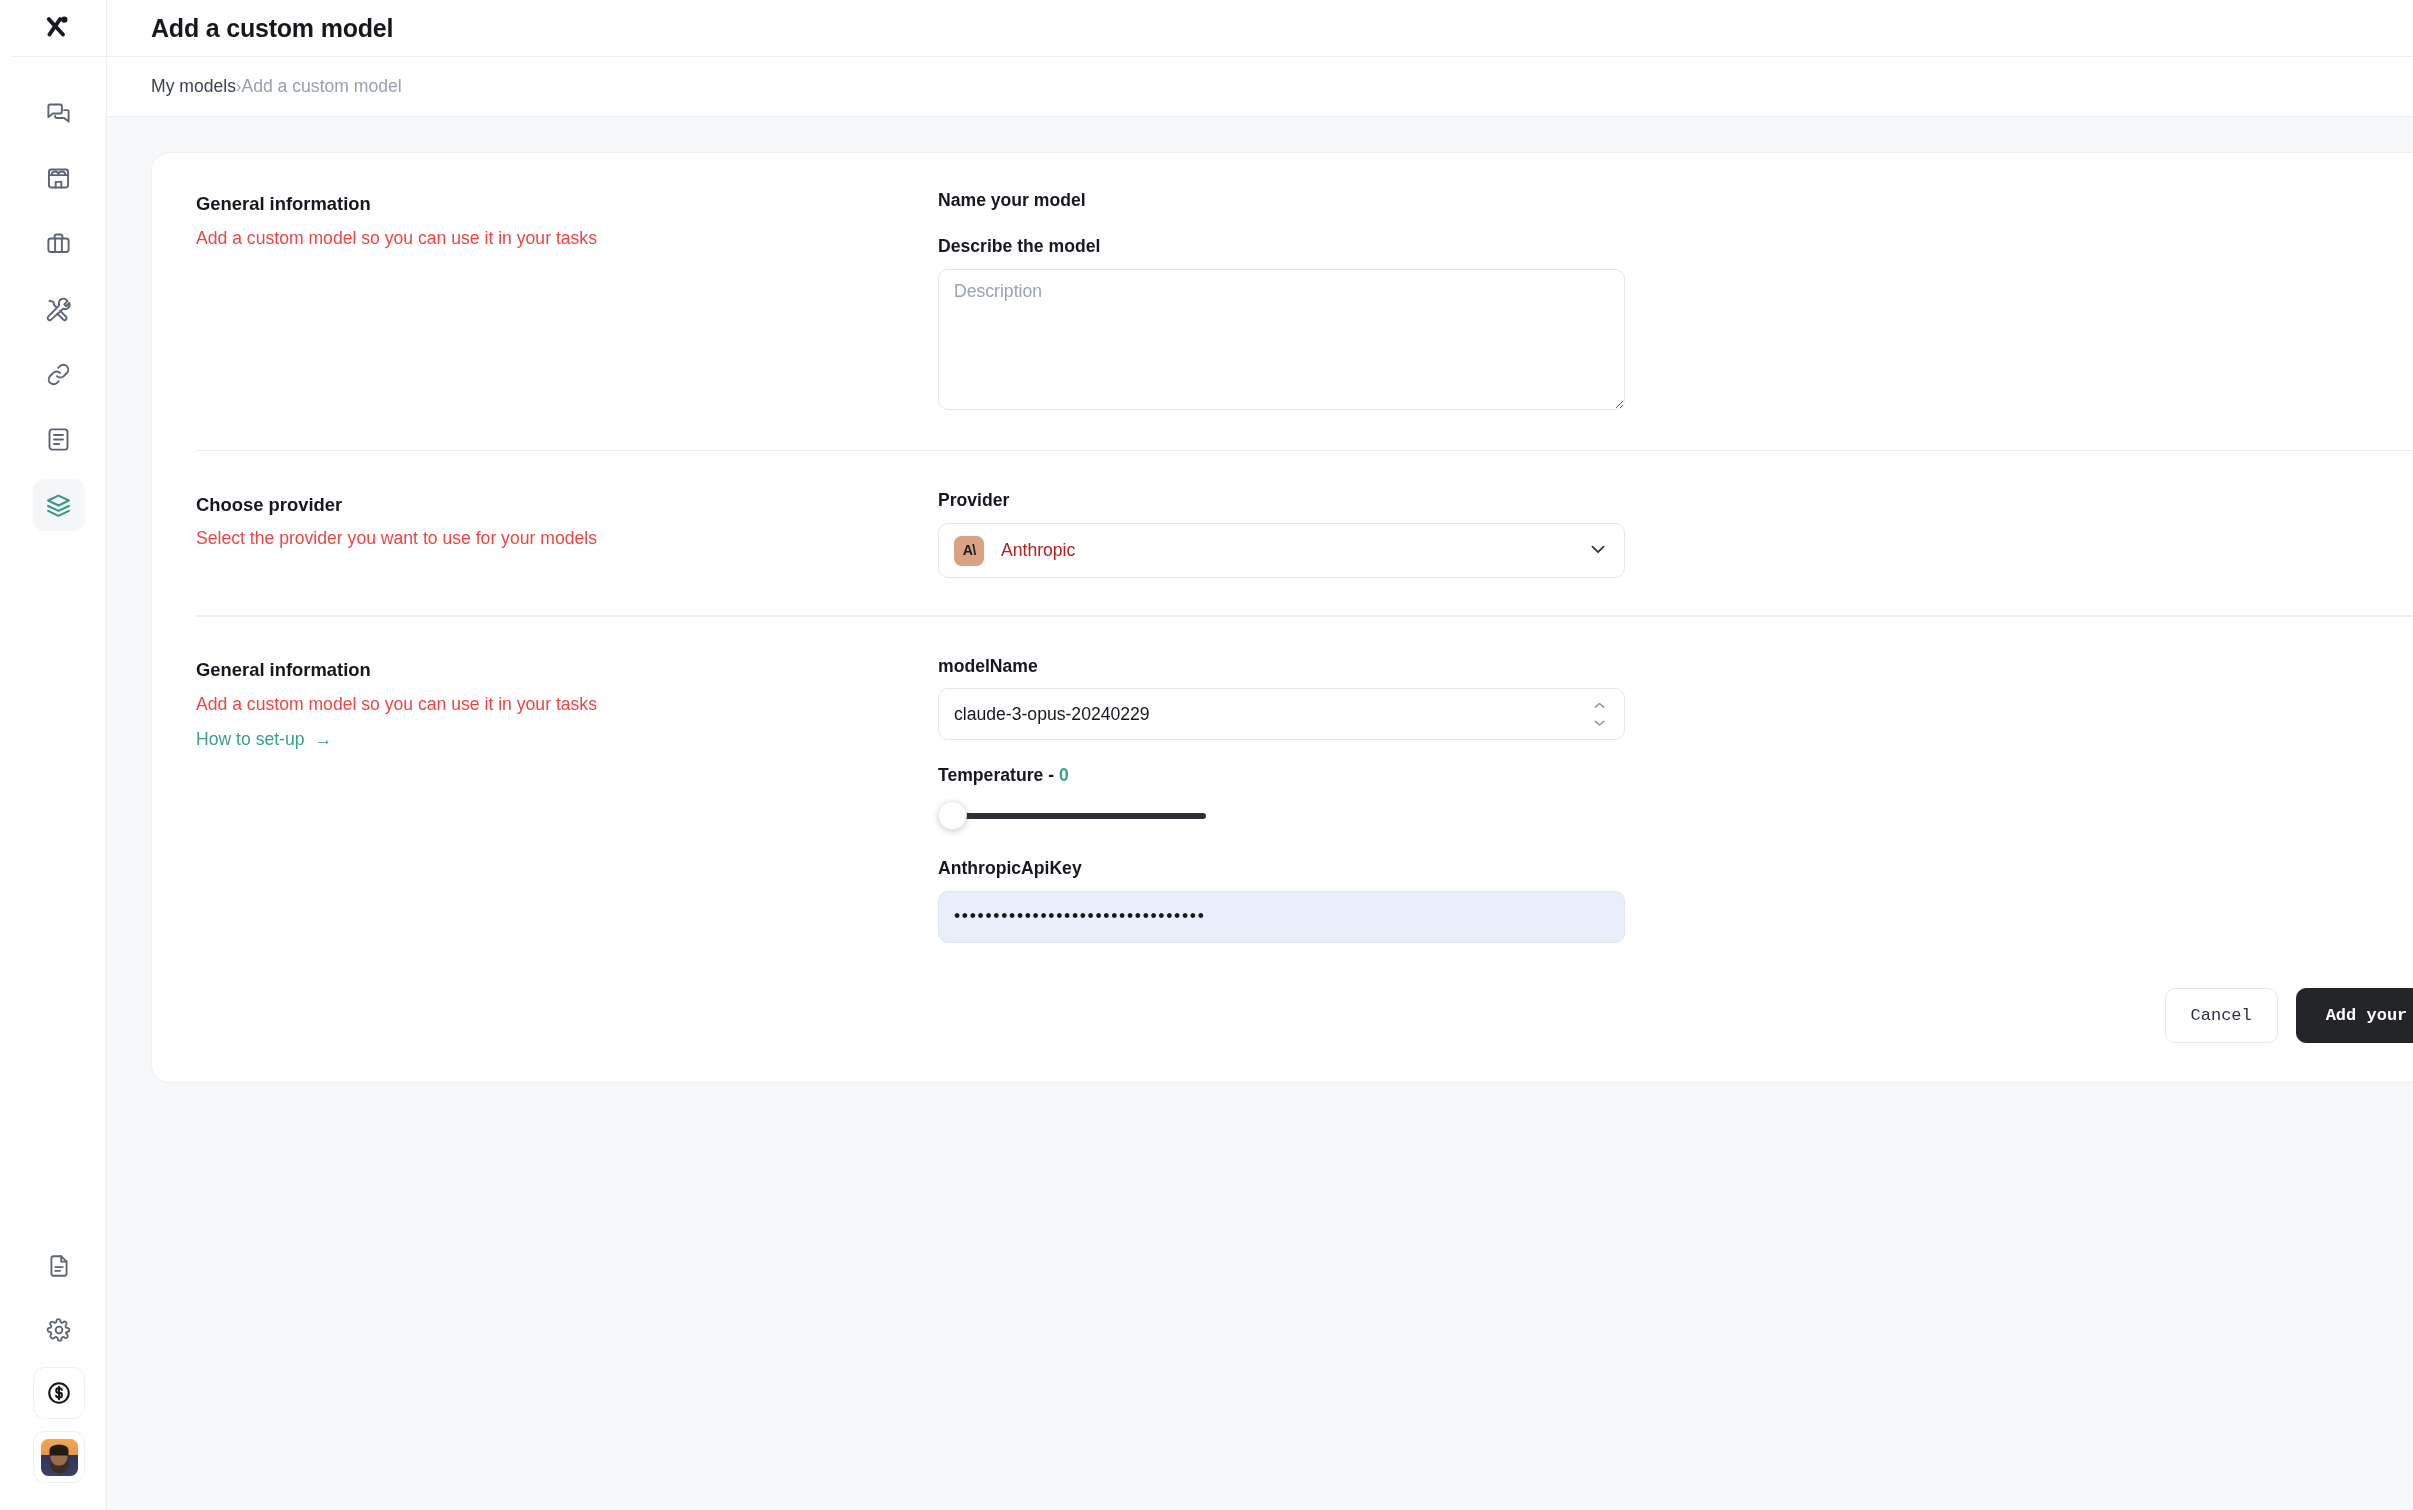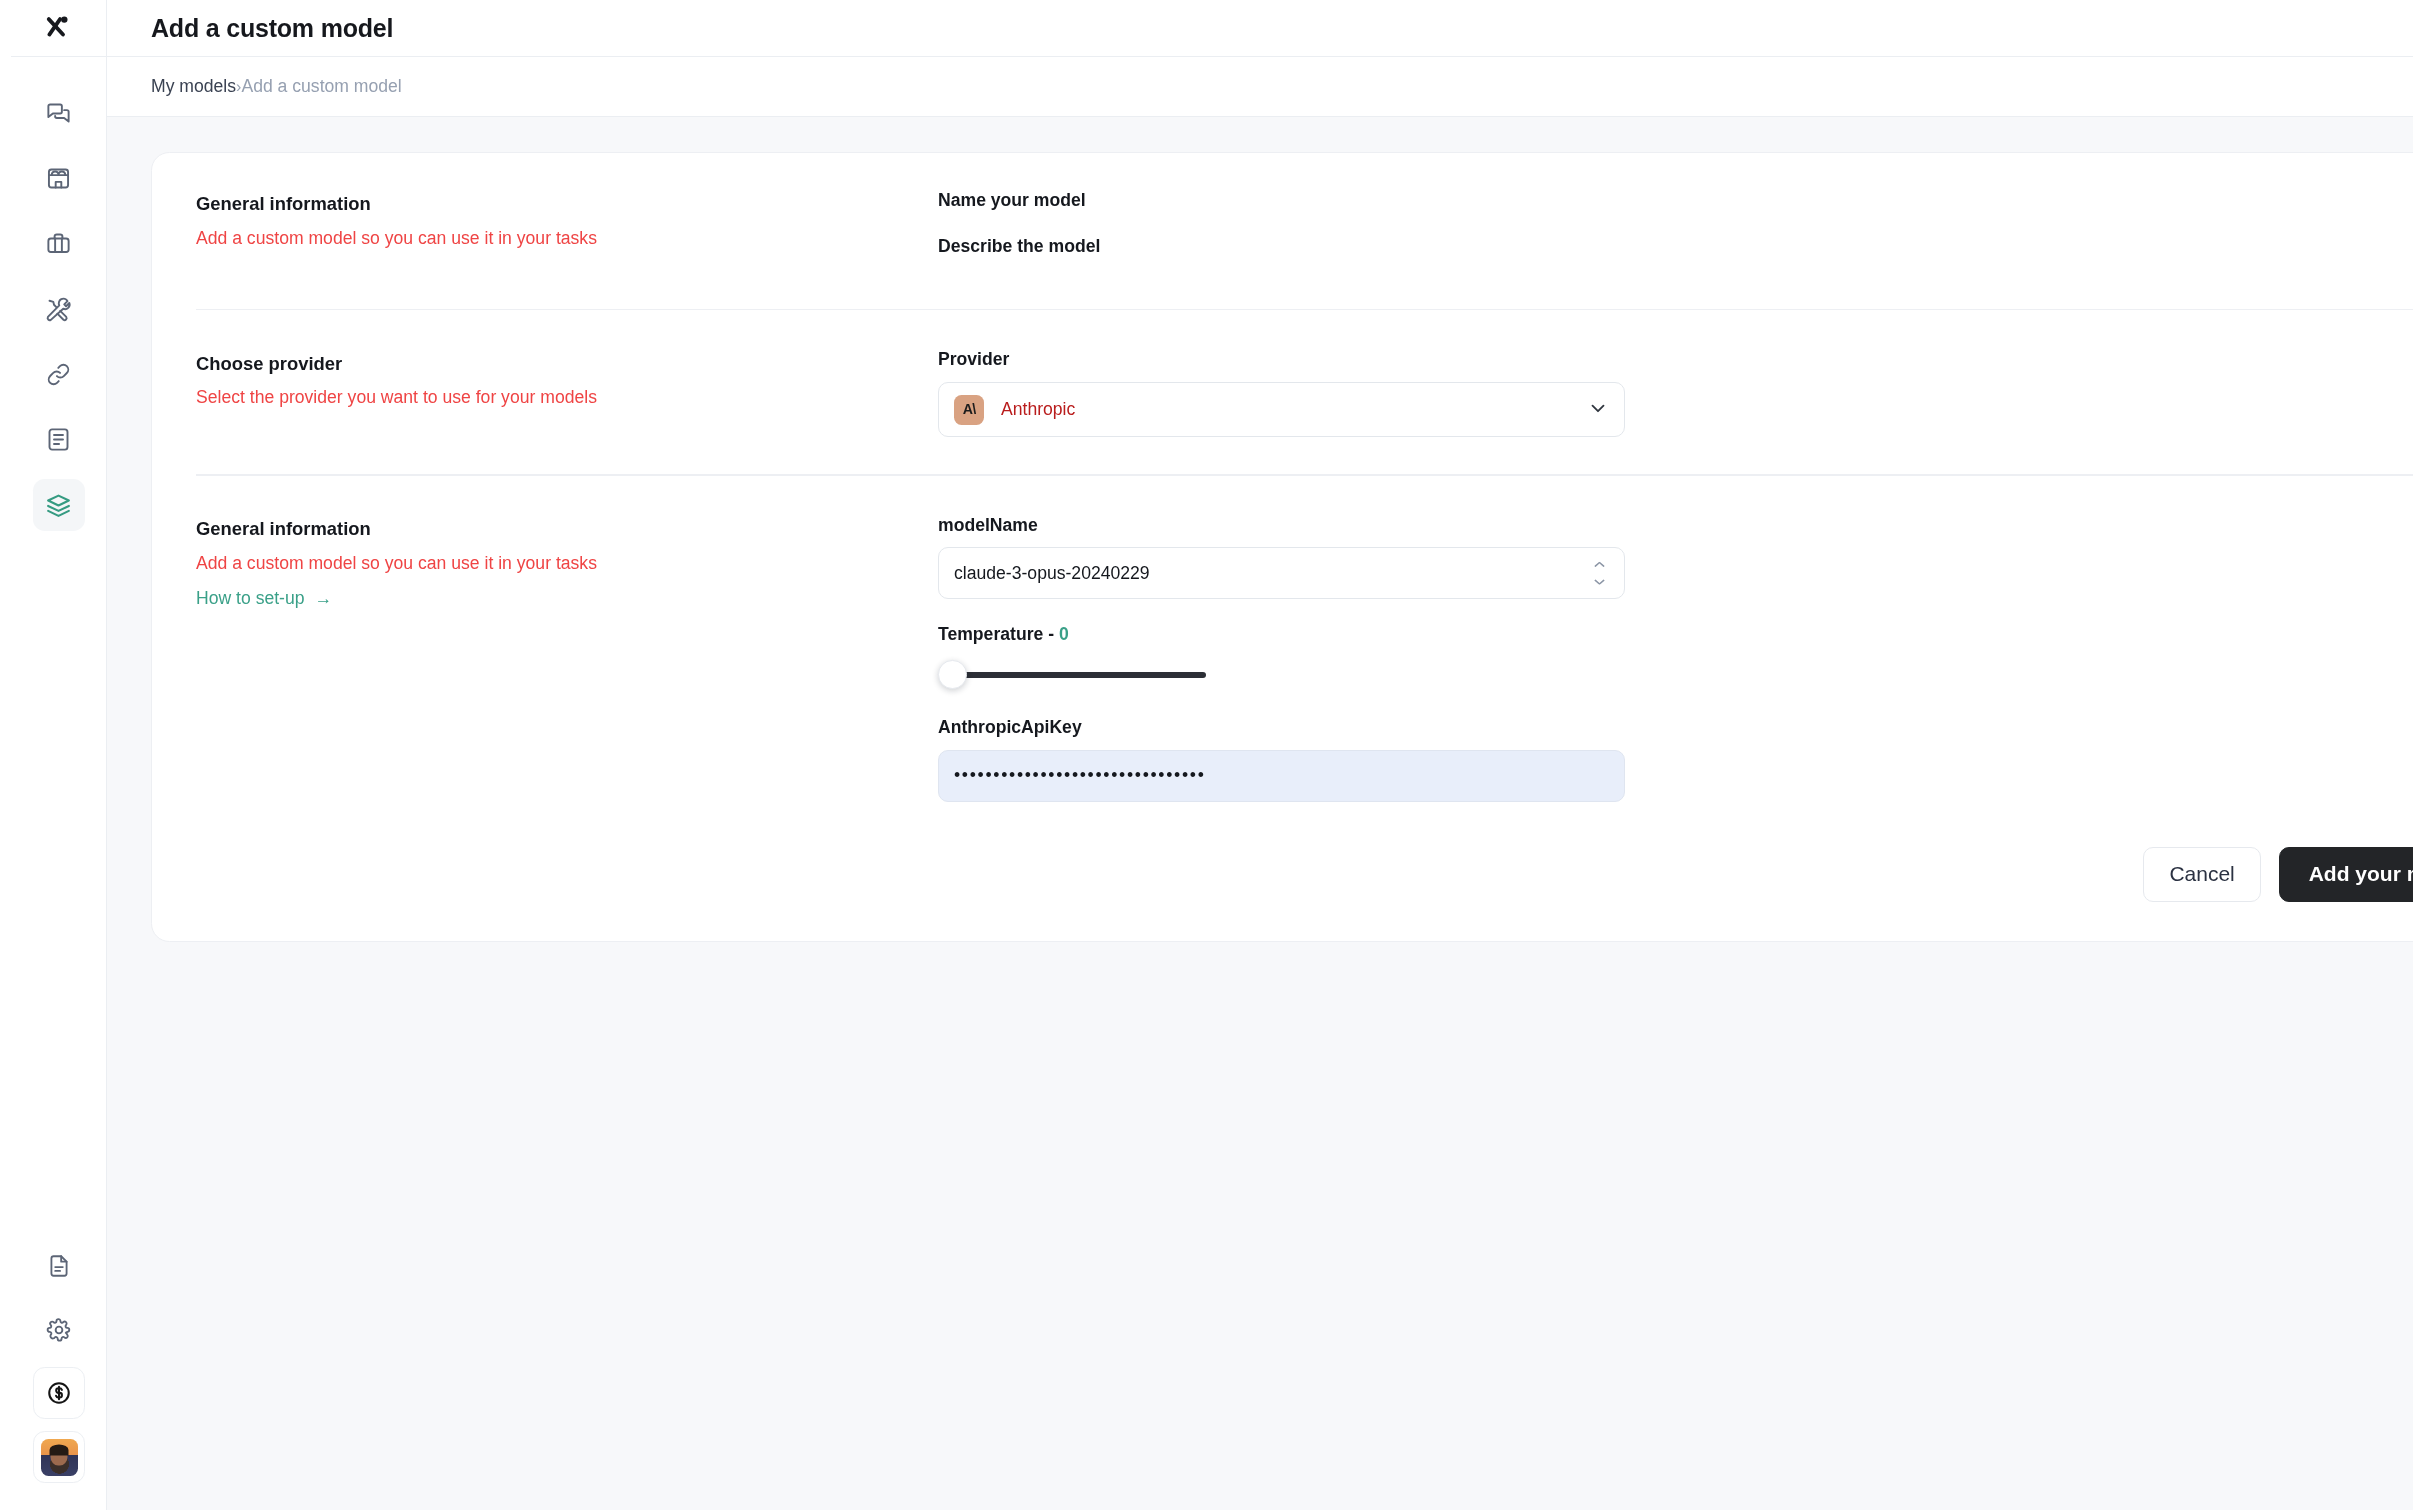--- a/index.html
+++ b/index.html
@@ -332,22 +332,22 @@
   }
 
   .actions {
     display: flex;
     justify-content: flex-end;
     gap: 18.4px;
     padding: 0 65px 39px 44px;
     margin-top: 45px;
   }
   .btn {
-    font-family: Liberation Sans, sans-serif;
-    font-size: 21px;
+    font-family: Liberation Mono, monospace;
+    font-size: 17px;
     border-radius: 10px;
     cursor: pointer;
     height: 55px;
     padding: 0 25px;
   }
   .btn-cancel {
     background: #ffffff;
     border: 1.7px solid #e6e9ee;
     color: #2b3242;
   }
@@ -510,20 +510,21 @@
             <div class="section-sub">Add a custom model so you can use it in your tasks</div>
           </div>
           <div class="section-right">
 
             <div class="field">
               <label class="field-label">Name your model</label>
             </div>
 
             <div class="field">
               <label class="field-label">Describe the model</label>
+              <textarea class="ta" placeholder="Description" style=""></textarea>
             </div>
 
           </div>
         </div>
 
         <div class="divider"></div>
 
         <div class="section sec-mt sec-pad-b2">
           <div class="section-left">
             <div class="section-title">Choose provider</div>

